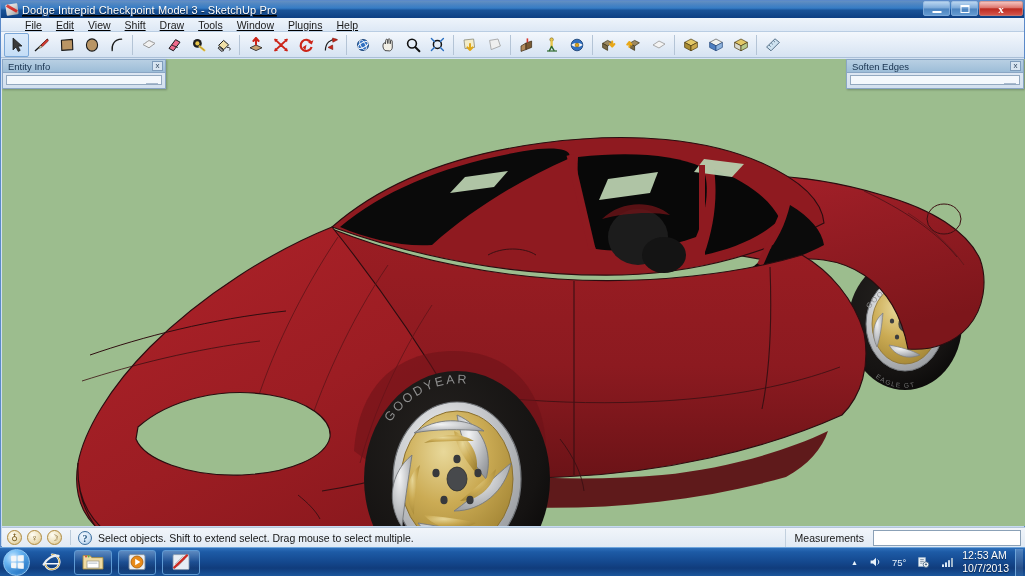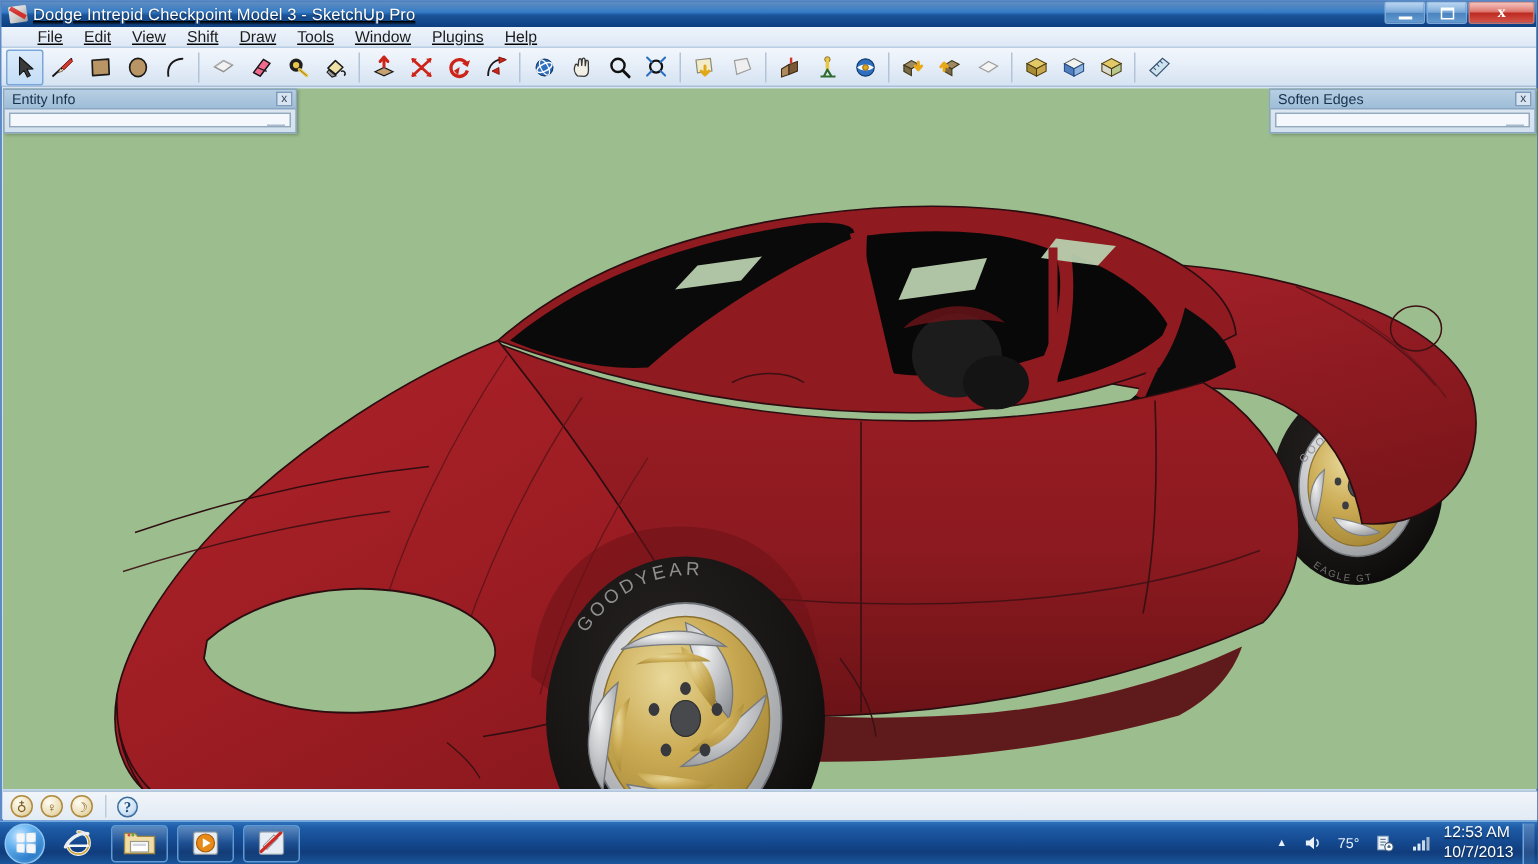--- a/index.html
+++ b/index.html
@@ -663,21 +663,21 @@
           </text>
         </g>
 
         <g stroke="#3a1013" stroke-width=".9" fill="none">
           <path d="M558 380 C 572 398 580 416 582 432"></path>
           <path d="M296 436 C 306 444 314 452 318 460"></path>
         </g>
       </svg>
     </div>
 
-    <div class="panel" style="left:1px; top:58px; width:196px;">
+    <div class="panel" style="left:1px; top:58px; width:164px;">
       <div class="panel-head">
         <span class="panel-title">Entity Info</span>
         <span class="panel-x">x</span>
       </div>
       <div class="panel-body">
         <div class="panel-slot"></div>
       </div>
     </div>
 
     <div class="panel" style="left:845px; top:58px; width:178px;">
@@ -689,20 +689,26 @@
         <div class="panel-slot"></div>
       </div>
     </div>
 
     <div class="statusbar">
       <div class="sb-icon">♁</div>
       <div class="sb-icon">♀</div>
       <div class="sb-icon">☽</div>
       <div class="sb-sep"></div>
       <div class="sb-help">?</div>
+      <div class="sb-text">Select objects. Shift to extend select. Drag mouse to select multiple.</div>
+      <div class="sb-right">
+        <div class="sb-vline"></div>
+        <div class="sb-meas-label">Measurements</div>
+        <div class="sb-meas-field"></div>
+      </div>
     </div>
   </div>
 
   <div class="taskbar">
 
     <div class="start-orb">
       <div class="flag">
         <i></i>
           <i></i>
           <i></i>

